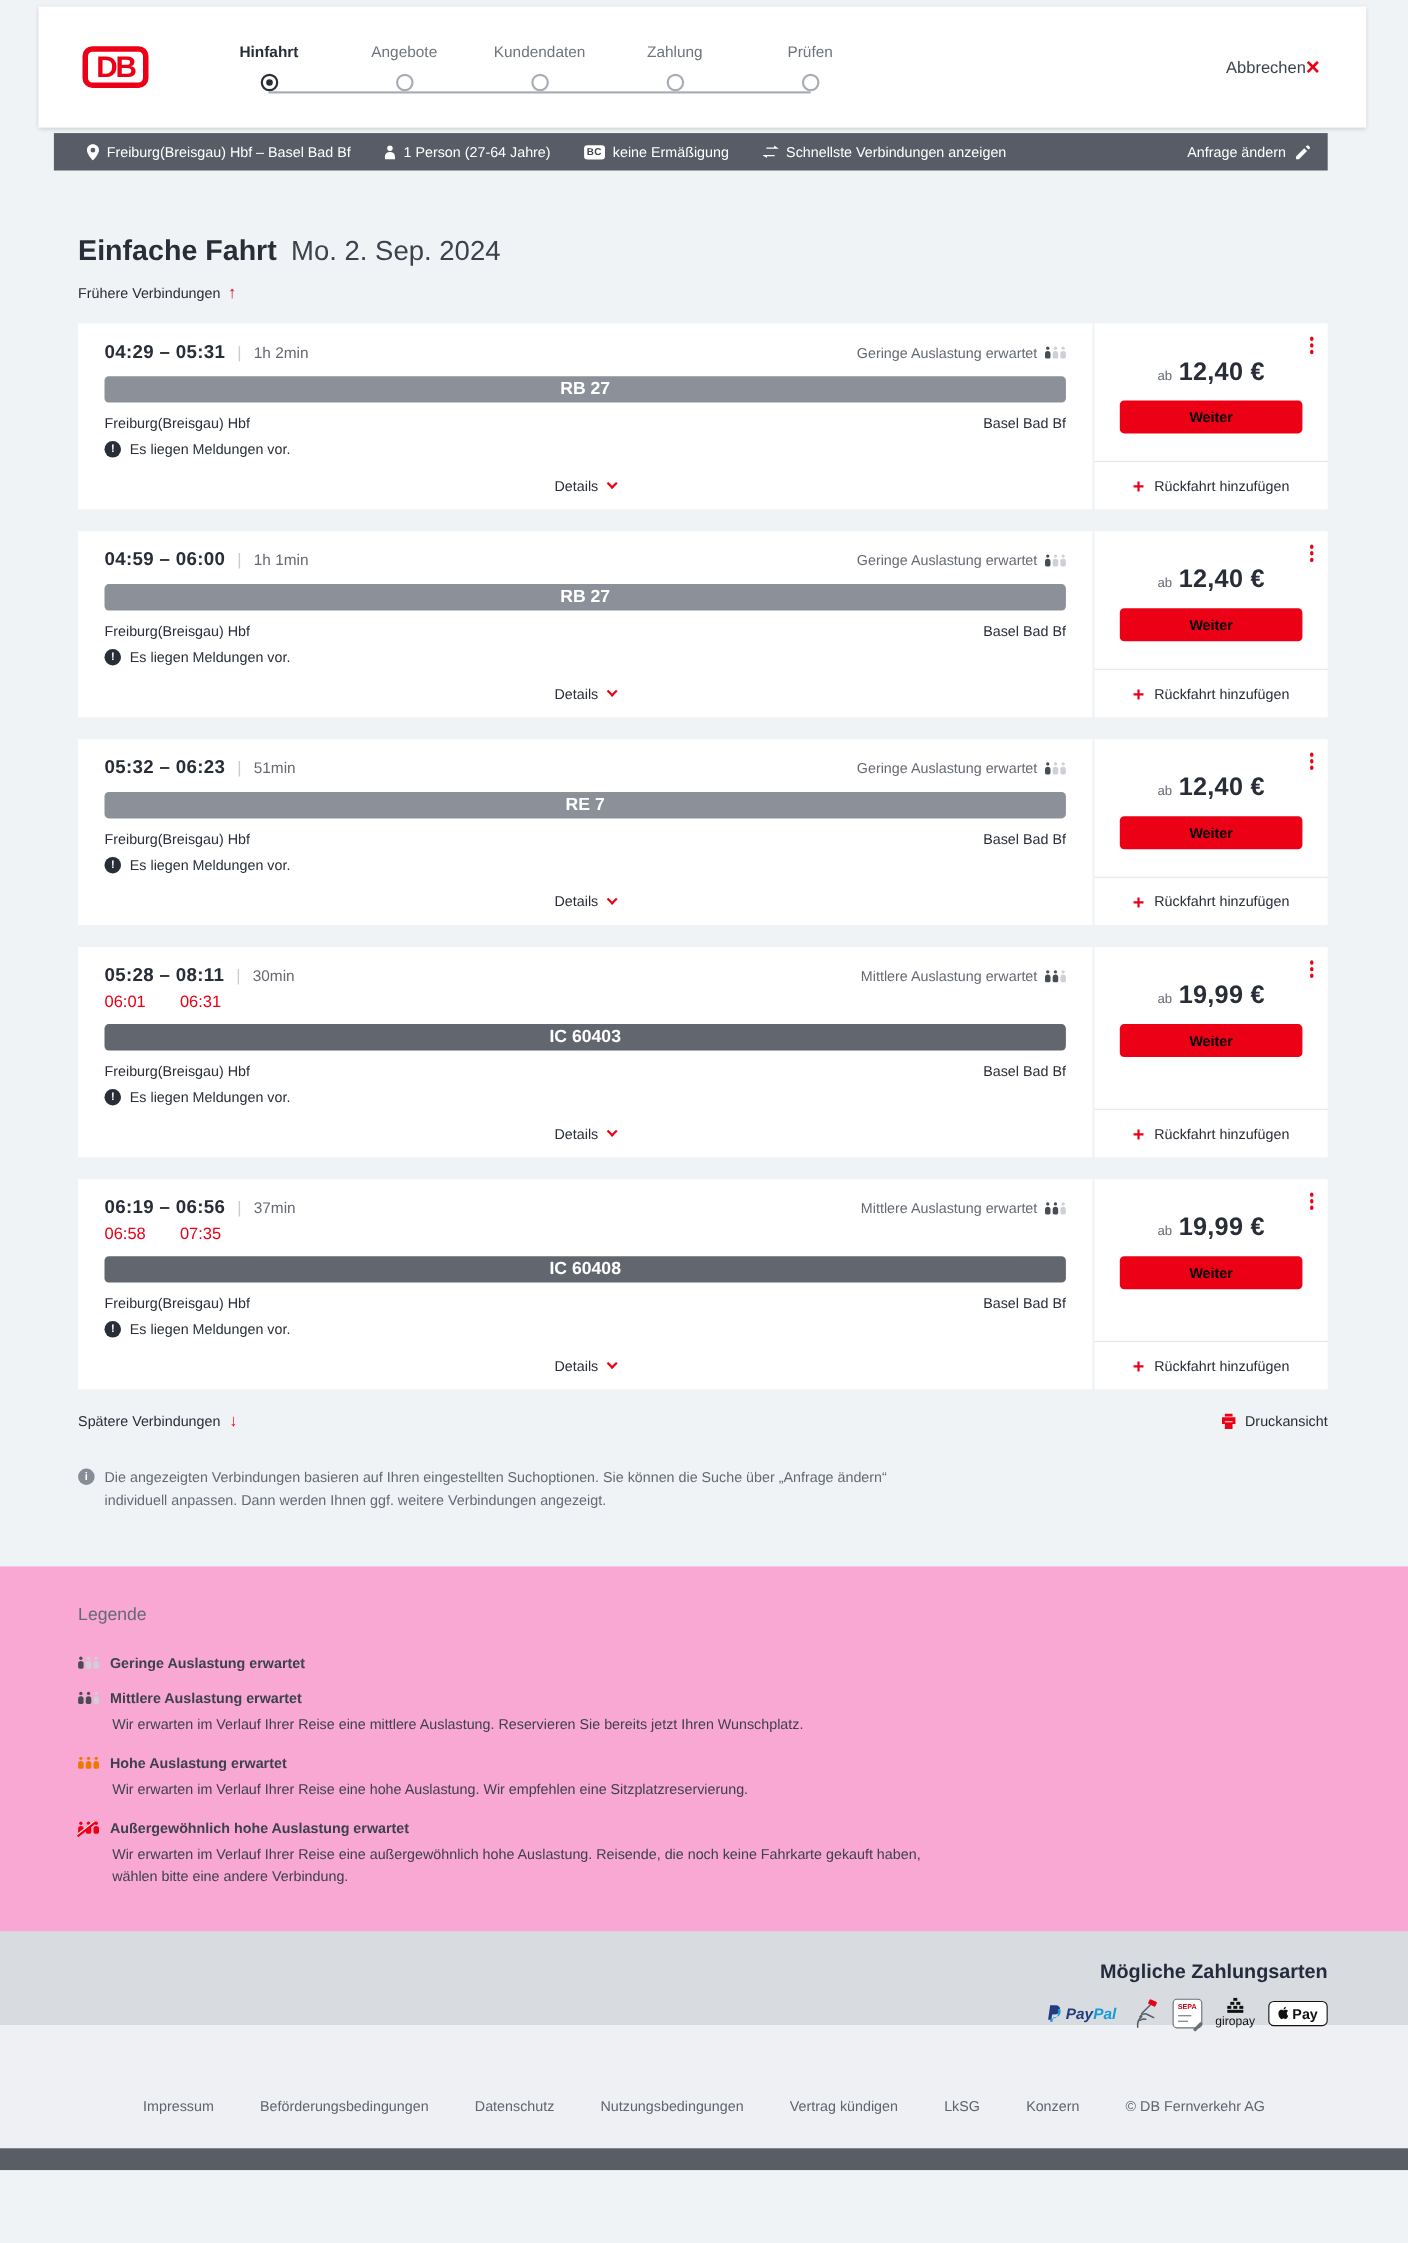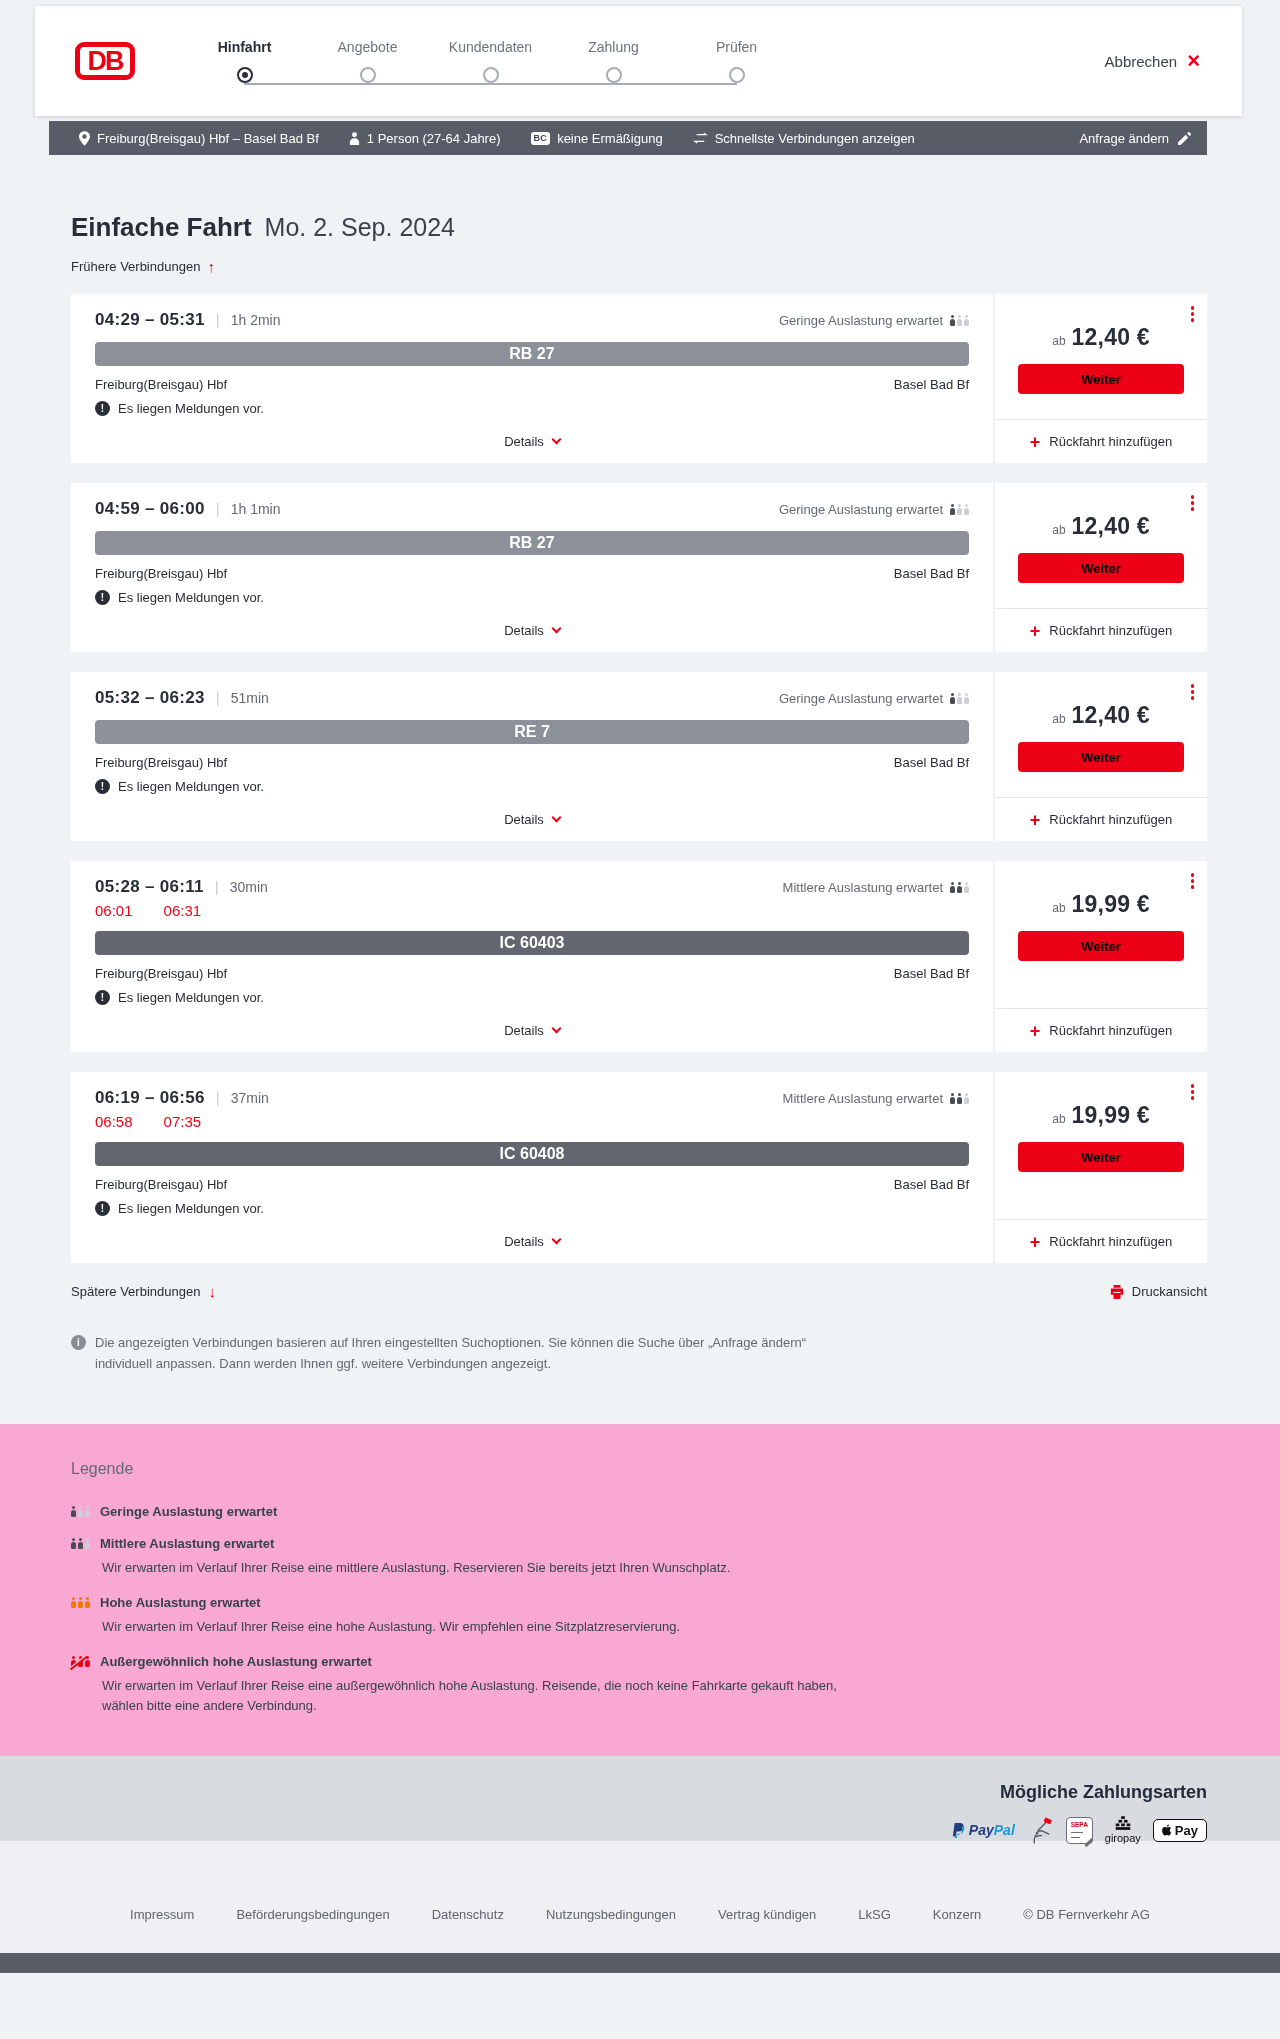--- a/index.html
+++ b/index.html
@@ -31,21 +31,21 @@
   .dot {
     width:16px; height:16px; border:2px solid #a8adb5; border-radius:50%;
     background:#fff; margin:0 auto; position:relative;
   }
   .step.active .dot { border-color:#282d37; }
   .step.active .dot::after {
     content:""; position:absolute; left:3px; top:3px; width:6px; height:6px;
     border-radius:50%; background:#282d37;
   }
   .cancel {
-    margin-left:auto; margin-right:42px; display:flex; gap:10px;
+    margin-left:auto; margin-right:42px; display:flex; 
     font-size:15px; color:#3c414b; cursor:pointer;
   }
   .cancel .x { color:#ec0016; font-size:22px; font-weight:bold; line-height:16px; }
   
   .searchbar {
     margin:5px 0 0 49px; width:1158px; height:34px; background:#575c66;
     color:#fff; display:flex; align-items:center; font-size:13px;
   }
   .sb-item { display:flex; align-items:center; gap:7px; margin-left:30px; }
   .sb-item svg { flex:0 0 auto; }
@@ -404,21 +404,21 @@
       <div class="side-bottom">
         <span class="plus">+</span>
         <span>Rückfahrt hinzufügen</span>
       </div>
     </aside>
   </article>
 
   <article class="card">
     <div class="card-main">
       <div class="time-row">
-        <span class="times">05:28 – 06:11</span>
+        <span class="times">05:28 – 08:11</span>
         <span class="vsep">|</span>
         <span class="duration">30min</span>
         <span class="occ">
           <span>Mittlere Auslastung erwartet</span>
           <span class="pax medium">
                 <i></i>
                 <i></i>
                 <i></i>
               </span>
         </span>

